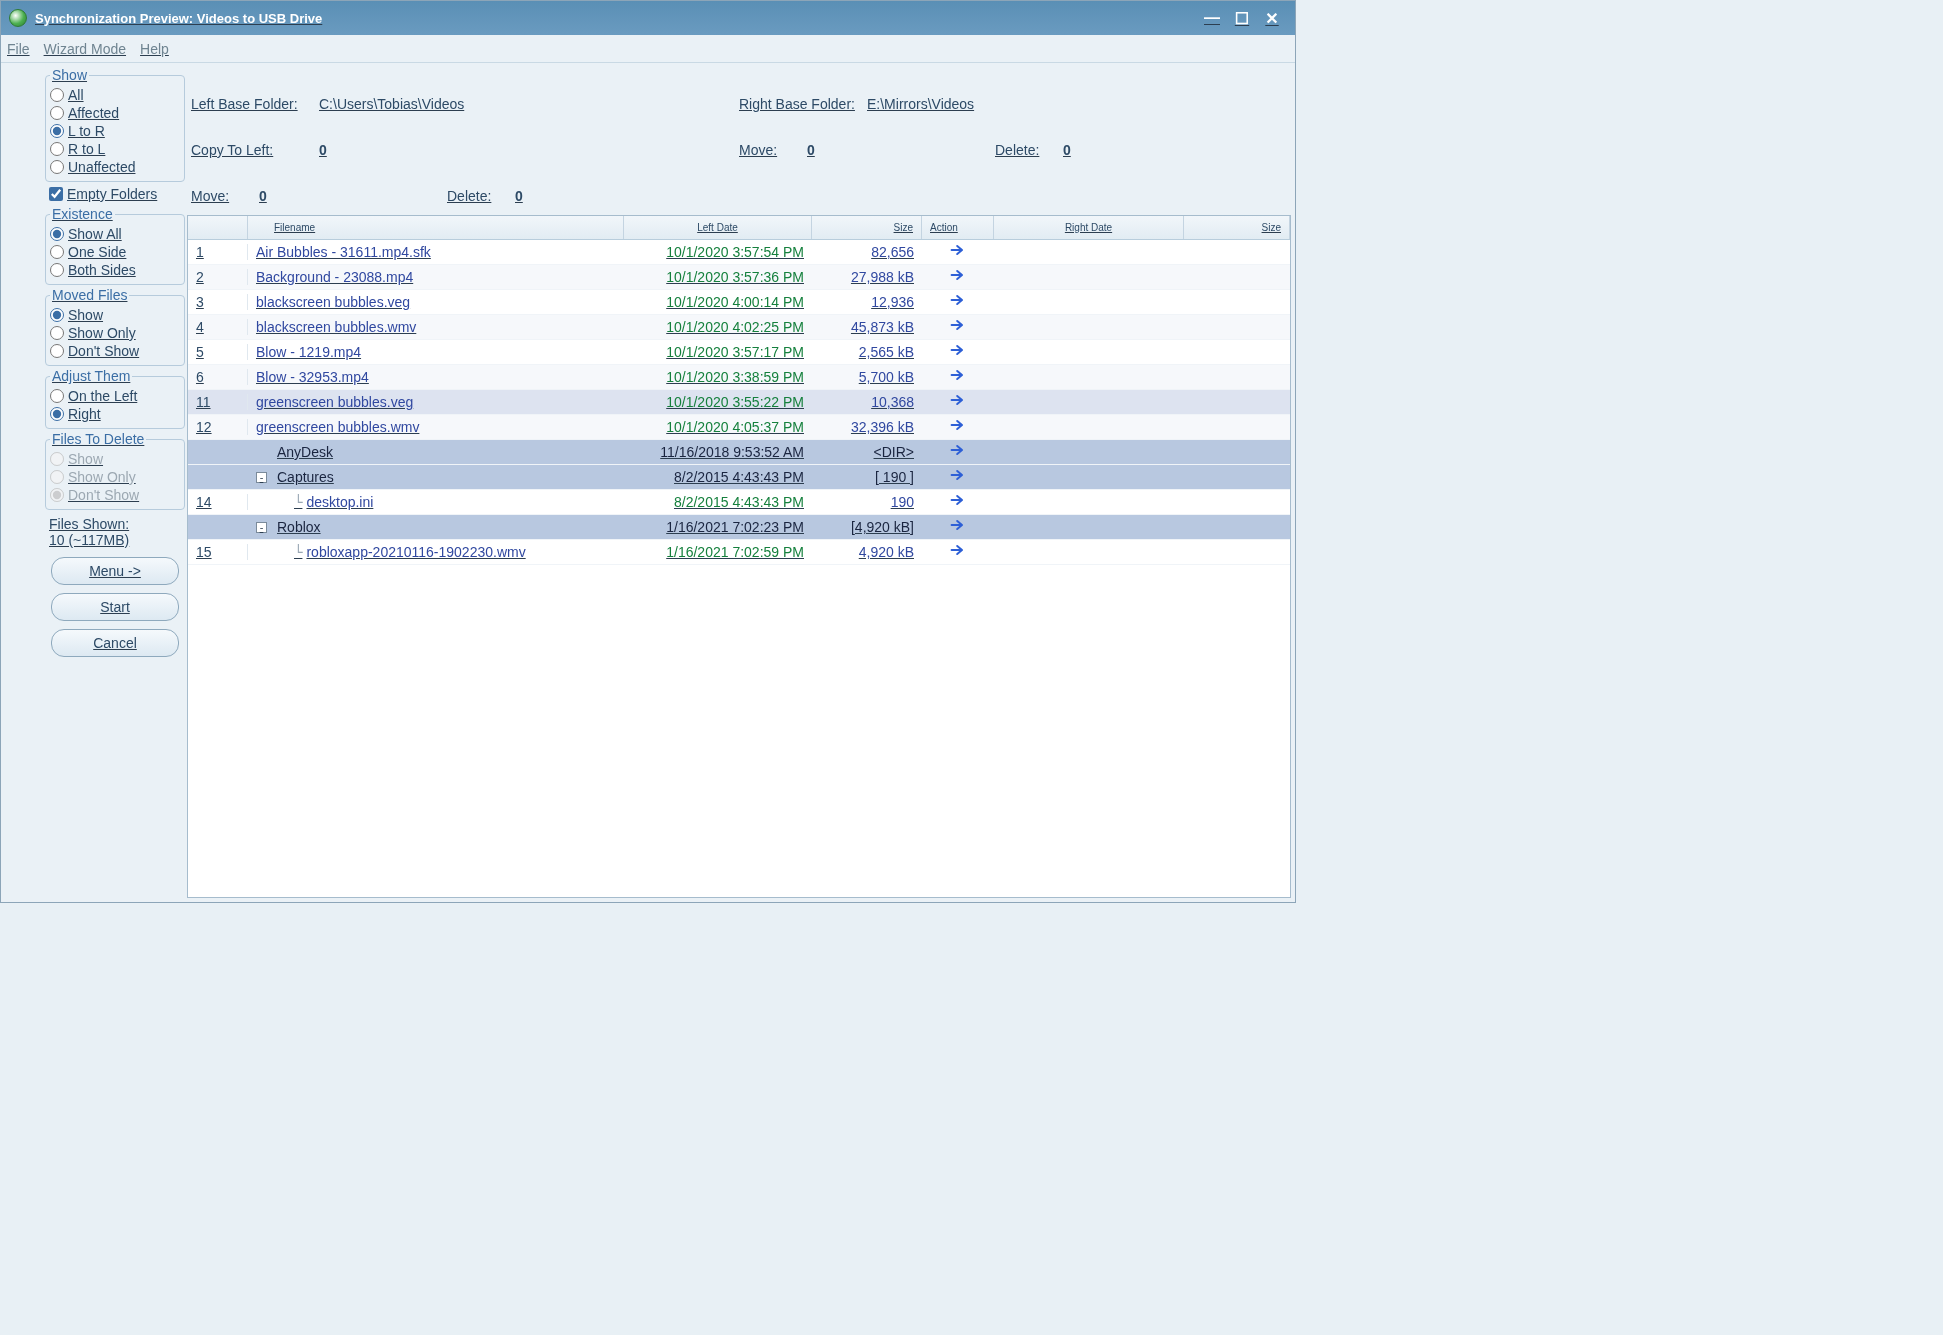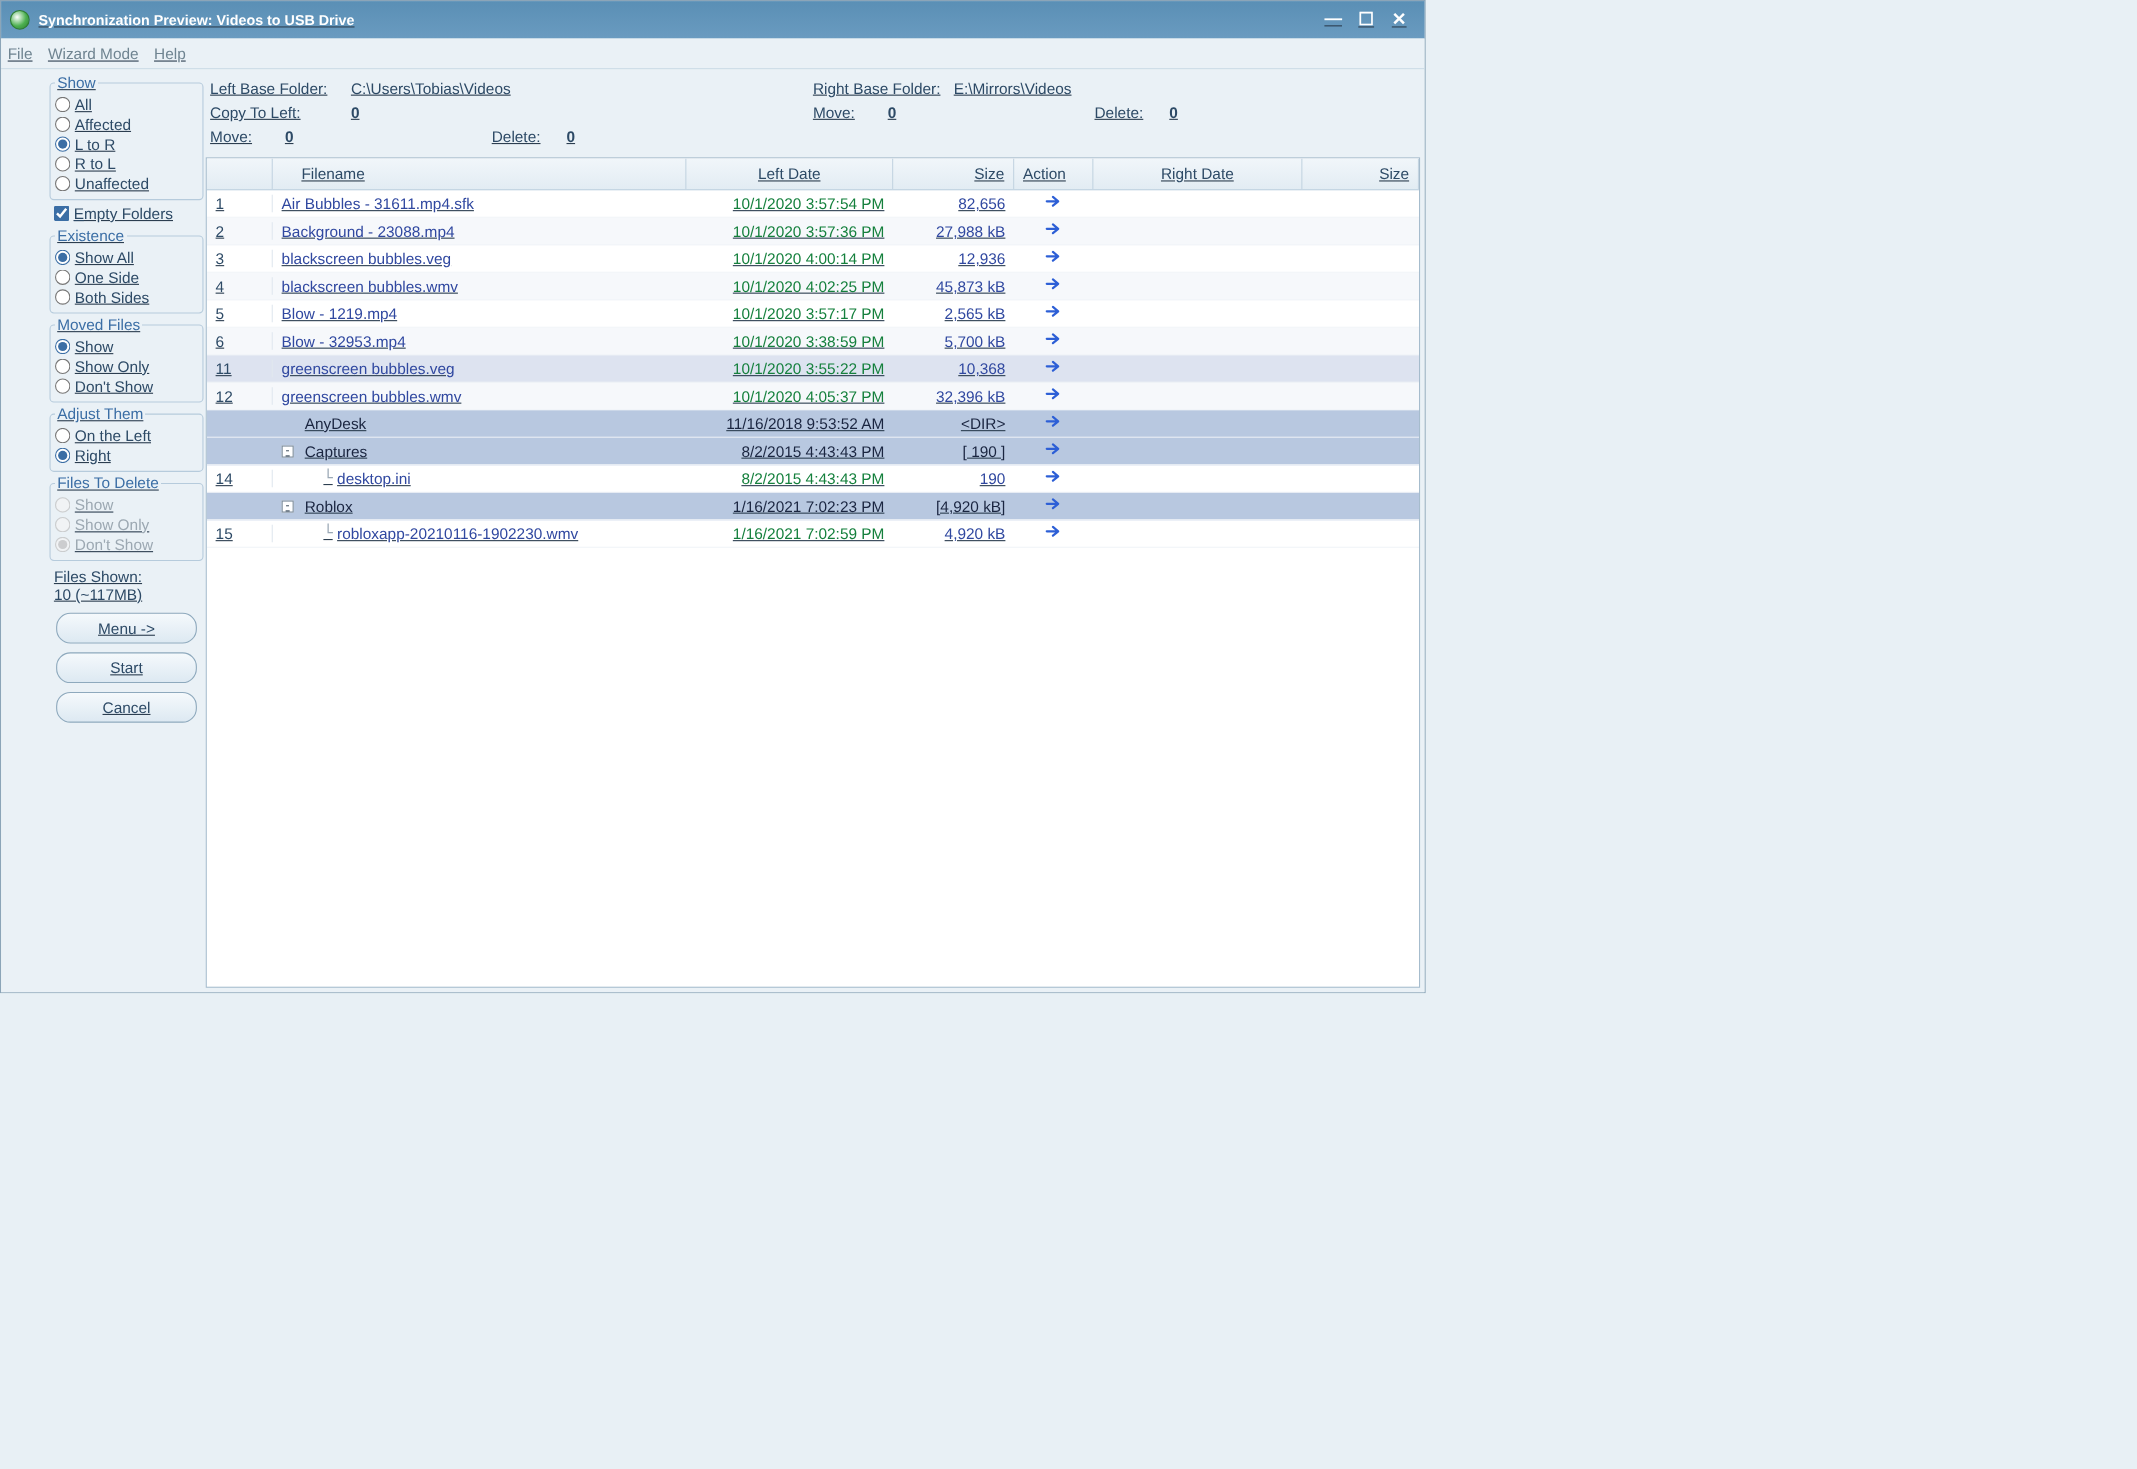--- a/index.html
+++ b/index.html
@@ -16,27 +16,27 @@
 fieldset.group { border: 1px solid #b6cbdc; border-radius: 4px; padding: 3px 4px 5px 4px; }
 fieldset.group legend { color: #3b6ea5; font-size: 14px; padding: 0 2px; }
 .radio, .check { display: flex; align-items: center; gap: 4px; font-size: 14px; color: #2d4a66; padding: 1px 0; cursor: pointer; }
 .radio input, .check input { accent-color: #3b6ea5; width: 14px; height: 14px; }
 .disabled { color: #9ca8b2; }
 .files-shown { font-size: 14px; color: #2d4a66; padding: 4px 0 4px 4px; }
 .btn { border: 1px solid #8ea9bd; background: linear-gradient(#f5f9fc,#dde9f2); border-radius: 13px; padding: 5px 0; margin: 3px 6px; text-align: center; cursor: pointer; font-size: 14px; color: #2d4a66;}
 .main { flex: 1; display: flex; flex-direction: column; }
 .info-top { display: flex; padding: 2px 4px 8px 4px; font-size: 14px; color: #2d4a66; }
 .info-col { flex: 1; }
-.info-row { display: flex; gap: 8px; line-height: 22px;}
+.info-row { display: flex; gap: 8px; line-height: 22px; margin-top: 24px;}
 .info-label { min-width: 120px; }
 .info-row.mv .info-label{ min-width:60px;}
 .info-row.mv .info-value{ min-width:180px;}
 .bold { font-weight: bold; }
 .table-wrap { flex: 1; background: #fff; border: 1px solid #a6bccd; display: flex; flex-direction: column; overflow: hidden;}
-.thead { display: flex; background: linear-gradient(#f1f6fa,#e2ecf3); border-bottom: 1px solid #b8cddc; font-size: 14px; color: #2d4a66; }
+.thead { display: flex; background: linear-gradient(#f1f6fa,#e2ecf3); border-bottom: 1px solid #b8cddc; font-size: 10px; color: #2d4a66; }
 .th { padding: 6px 8px; border-right: 1px solid #c4d4e1; }
 .col-num { width: 60px; }
 .col-fn { flex: 1; padding-left: 26px;}
 .col-ld { width: 188px; text-align: center;}
 .col-sz { width: 110px; text-align: right;}
 .col-ac { width: 72px; text-align: left;}
 .col-rd { width: 190px; text-align: center;}
 .col-rs { width: 106px; text-align: right;}
 .tbody { flex: 1; overflow: auto; }
 .tr { display: flex; height: 25px; align-items: center; font-size: 14px; border-bottom: 1px solid #f0f4f8;}

